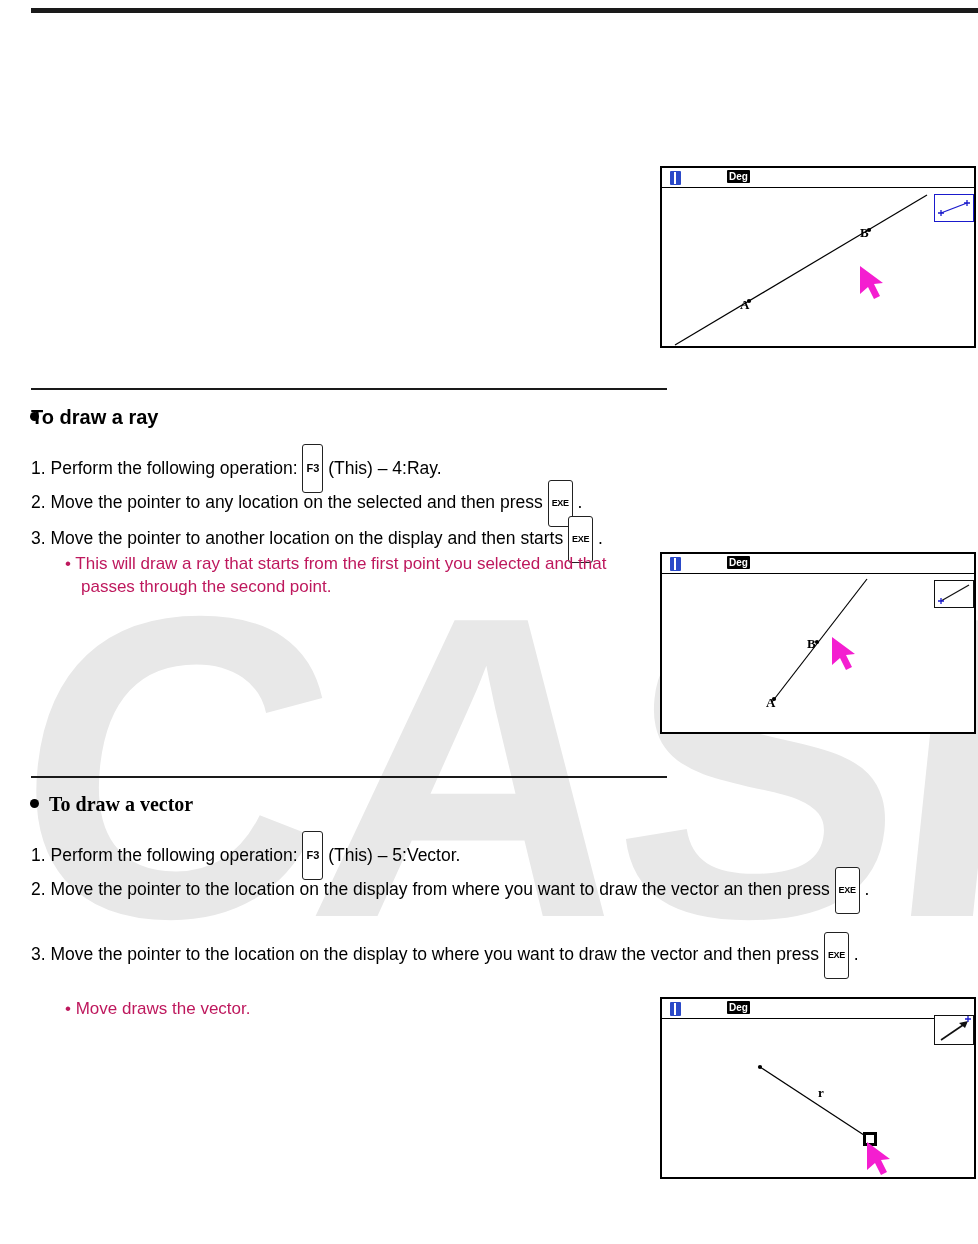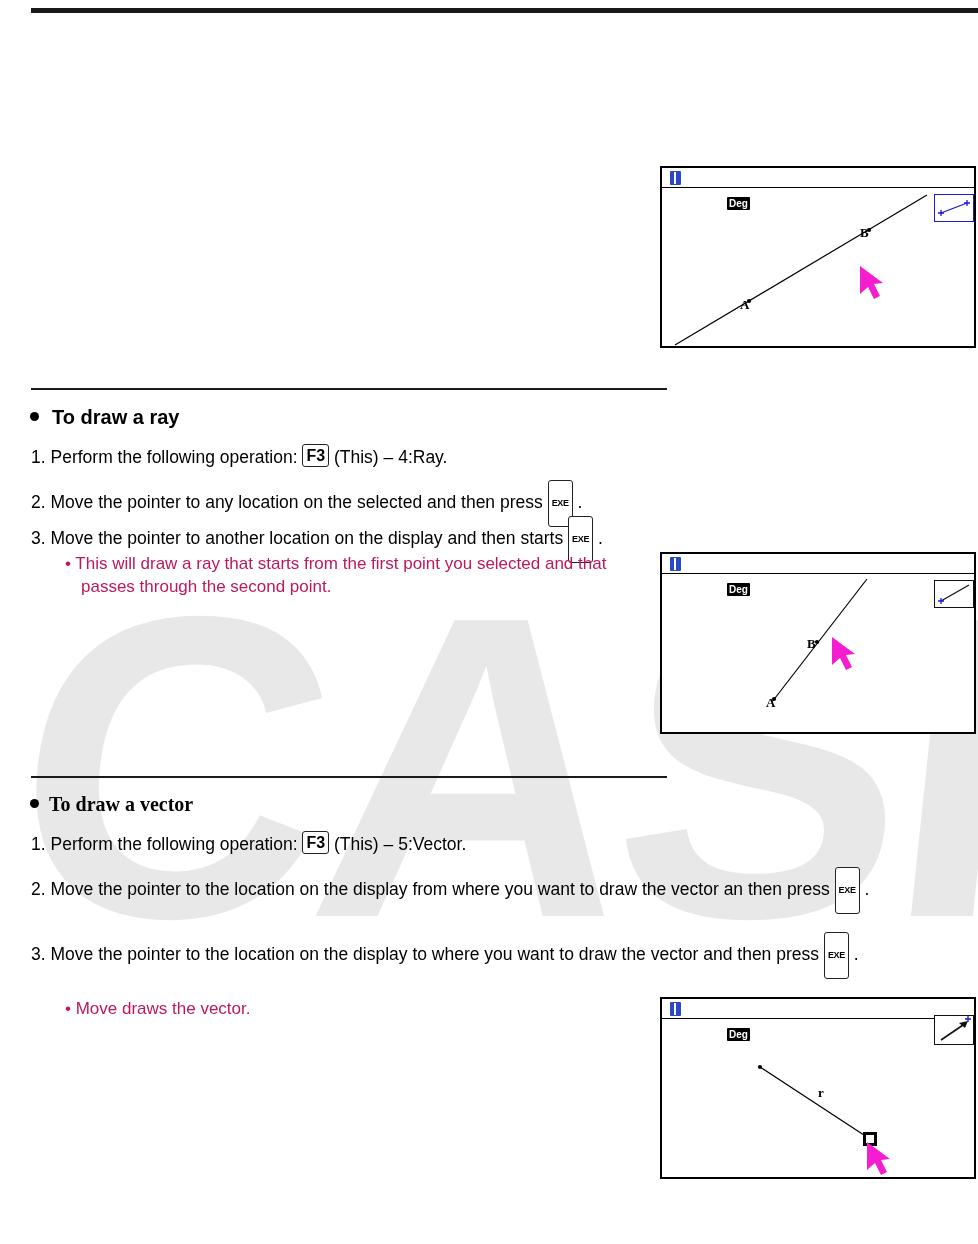--- a/index.html
+++ b/index.html
@@ -91,21 +91,21 @@
     border-radius: 3px;
     padding: 0px 3px;
     font-size: 10px;
     line-height: 13px;
     font-family: "Liberation Sans", sans-serif;
     font-weight: bold;
     vertical-align: 2px;
     background: #fff;
     letter-spacing: 0px;
   }
-  .key.f3 { font-size: 16px; padding: 4px 3px; }
+  .key.f3 { font-size: 11px; padding: 17px 3px; }
   .key.exe { font-size: 9px; padding: 16px 3px; letter-spacing: -0.3px;}
   
   .calc {
     position: absolute;
     border: 2px solid #000;
     background: #fff;
     box-sizing: border-box;
   }
   .calc .statusbar {
     position: absolute;
@@ -139,21 +139,20 @@
     height: 13px;
     background: #000;
     color: #fff;
     font-size: 10px;
     font-weight: bold;
     font-family: "Liberation Sans", sans-serif;
     line-height: 13px;
     padding: 0 2px;
     border-radius: 1px;
     letter-spacing: 0px;
-    margin-top: 27px;
   }
   .calc svg { position: absolute; left: 0; top: 0; }
   .calc .toolbox {
     position: absolute;
     border: 1.6px solid #1a1acc;
     background: #fff;
     box-sizing: border-box;
   }
   .calc .toolbox.black { border-color: #111; }
   .ptlabel {
@@ -193,21 +192,21 @@
           <line x1="6" y1="18" x2="32" y2="8" stroke="#1a1acc" stroke-width="1.3"></line>
           <path d="M3 18 l6 0 M6 15 l0 6" stroke="#1a1acc" stroke-width="1.3"></path>
           <path d="M29 8 l6 0 M32 5 l0 6" stroke="#1a1acc" stroke-width="1.3"></path>
         </svg>
       </div>
     </div>
 
     <div class="hr" style="left:31px; top:388px; width:636px;"></div>
 
     <div class="bullet-dot" style="left:30px; top:412px;"></div>
-    <h3 class="section" style="left:52px; top:406px;">To draw a ray</h3>
+    <h3 class="section" style="left:31px; top:406px;">To draw a ray</h3>
 
     <div class="step" style="left:31px; top:444px;">
       <span>1.</span>
       <span>Perform the following operation:</span>
       <span class="key f3">F3</span>
       <span>(This) – 4:Ray.</span>
     </div>
 
     <div class="step" style="left:31px; top:480px;">
       <span>2.</span>

